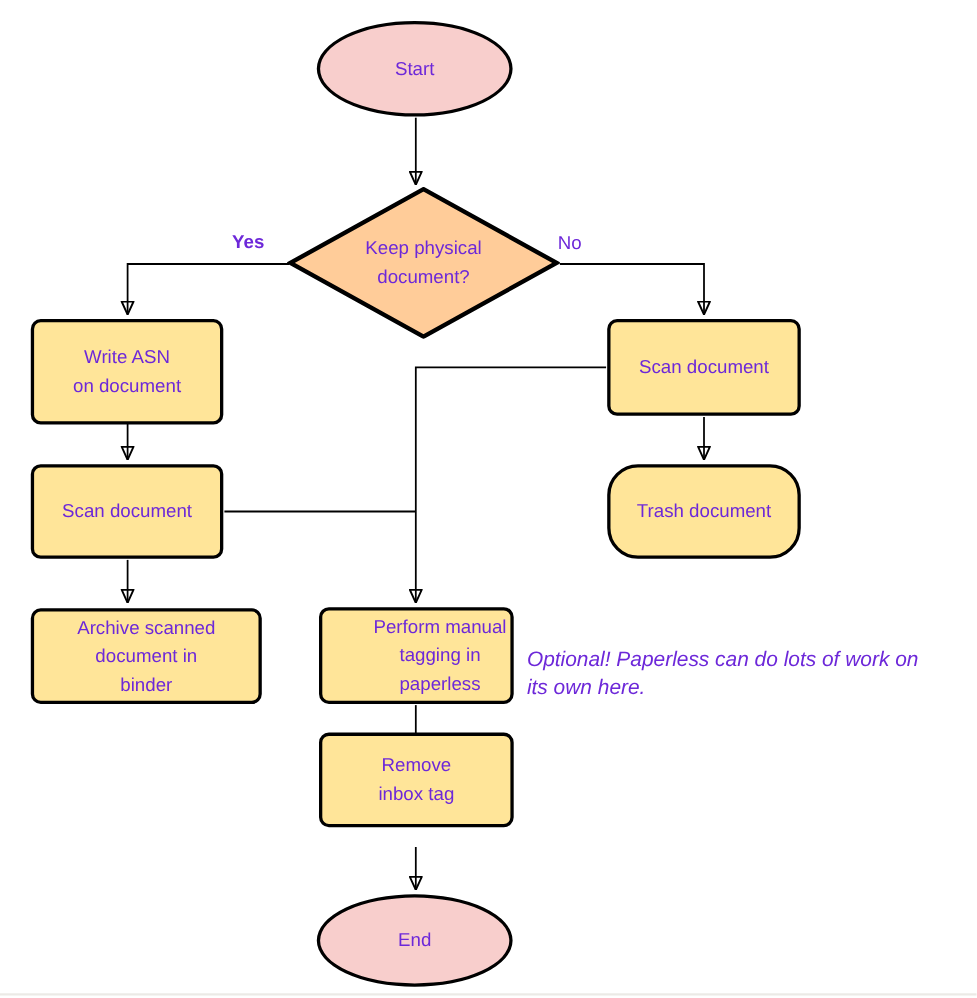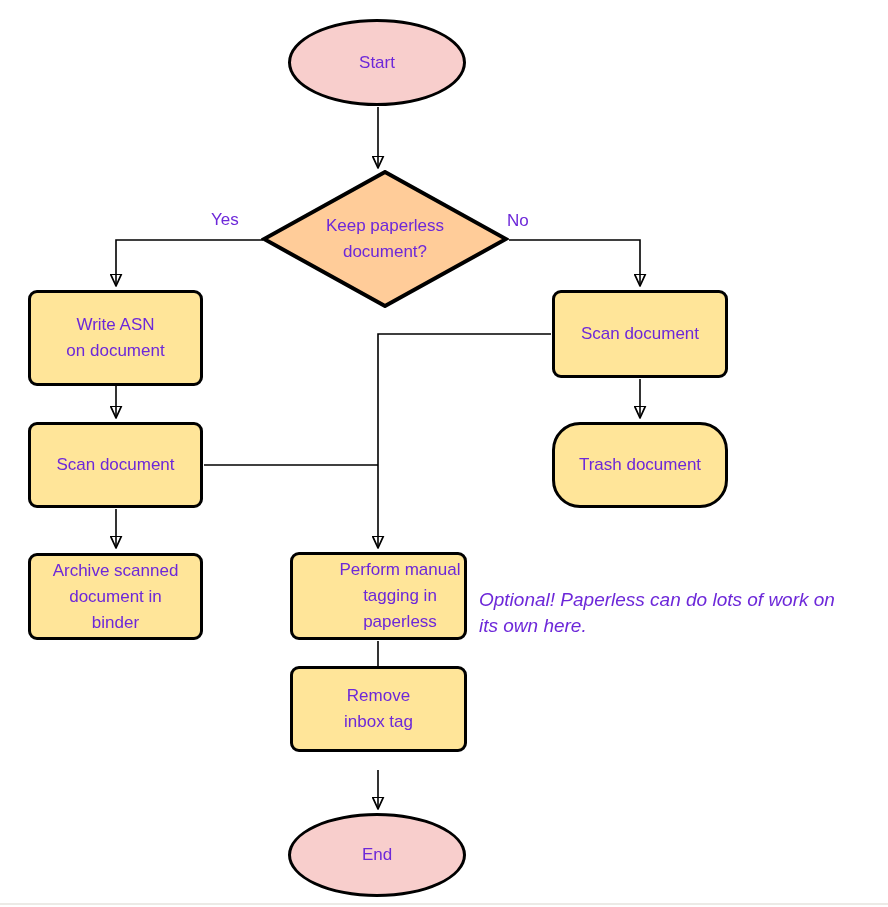--- a/index.html
+++ b/index.html
@@ -118,34 +118,34 @@
   </svg>
 
   <div class="node terminator" style="left: 288px; top: 19px; width: 178px; height: 87px; background-color: rgb(248, 206, 204);">
     <span>Start</span>
   </div>
 
   <div class="diamond-wrap" style="left:261px; top:170px; width:248px; height:138px;">
     <svg viewBox="0 0 248 138">
       <polygon points="124,2 245,69 124,136 3,69" stroke="#000000" stroke-width="4" stroke-linejoin="miter" fill="#ffcc99"></polygon>
     </svg>
-    <div class="diamond-label">Keep paperless
+    <div class="diamond-label">Keep physical
 document?</div>
   </div>
 
   <div class="node process" style="left: 28px; top: 290px; width: 175px; height: 96px; background-color: rgb(255, 229, 153);">
     <span>Write ASN
 on document</span>
   </div>
 
   <div class="node process" style="left: 28px; top: 422px; width: 175px; height: 86px; background-color: rgb(255, 229, 153);">
     <span>Scan document</span>
   </div>
 
-  <div class="node process" style="left: 28px; top: 553px; width: 175px; height: 87px; background-color: rgb(255, 229, 153);">
+  <div class="node process" style="left: 28px; top: 553px; width: 210px; height: 87px; background-color: rgb(255, 229, 153);">
     <span>Archive scanned
 document in
 binder</span>
   </div>
 
   <div class="node process" style="left: 552px; top: 290px; width: 176px; height: 88px; background-color: rgb(255, 229, 153);">
     <span>Scan document</span>
   </div>
 
   <div class="node process" style="left: 552px; top: 422px; width: 176px; height: 86px; background-color: rgb(255, 229, 153); border-radius: 28px;">
@@ -160,21 +160,21 @@
 
   <div class="node process" style="left: 290px; top: 666px; width: 177px; height: 86px; background-color: rgb(255, 229, 153);">
     <span>Remove
 inbox tag</span>
   </div>
 
   <div class="node terminator" style="left: 288px; top: 813px; width: 178px; height: 84px; background-color: rgb(248, 206, 204);">
     <span>End</span>
   </div>
 
-  <div class="edge-label" style="left:211px; top:211px;">Yes</div>
+  <div class="edge-label" style="left:211px; top:211px;font-weight:bold;">Yes</div>
 
   <div class="edge-label" style="left:507px; top:212px;">No</div>
 
   <div class="annotation" style="left:479px; top:587px; width:412px;">Optional! Paperless can do lots of work on
 its own here.</div>
 
   <div class="bottom-edge"></div>
 
 </div>
 

